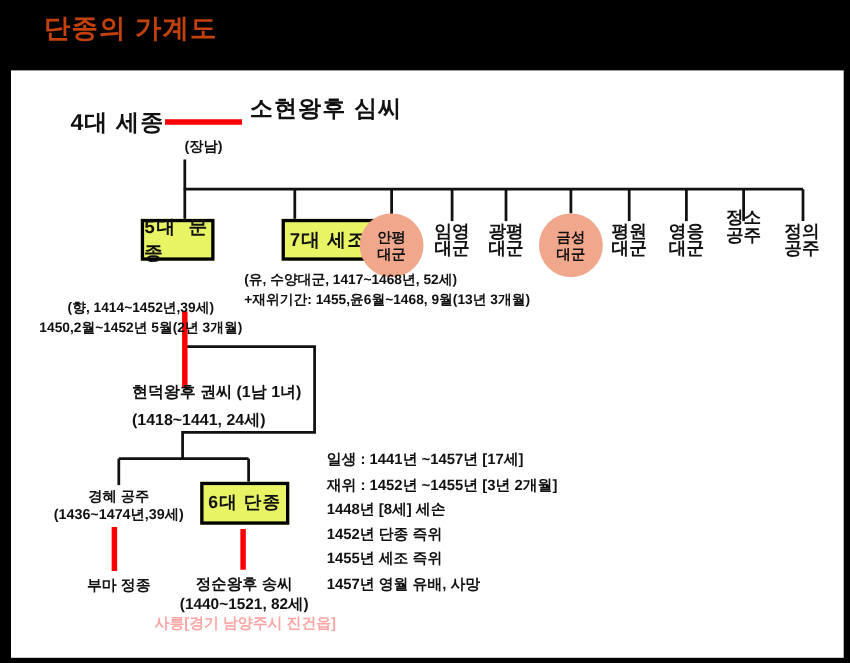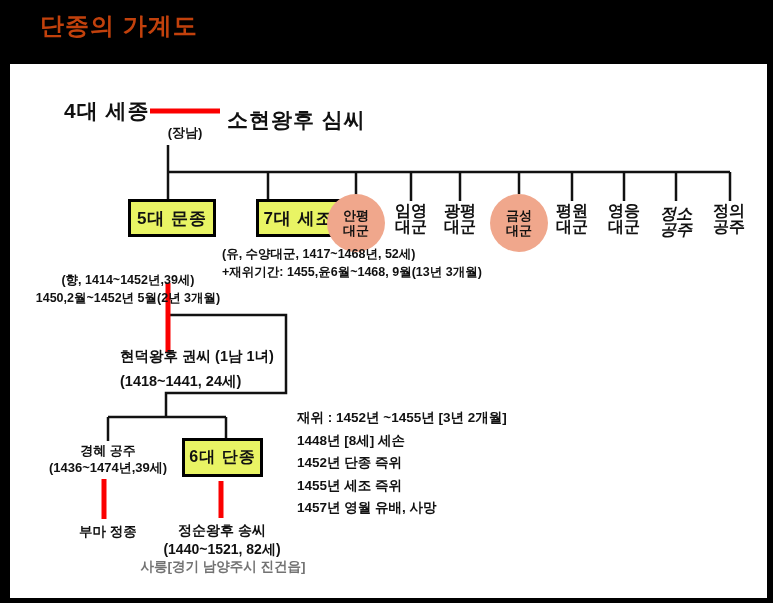--- a/index.html
+++ b/index.html
@@ -23,21 +23,21 @@
   .gcircle{
     position:absolute;display:flex;align-items:center;justify-content:center;
     background:#f0a78c;border-radius:50%;width:58px;height:58px;
     font-size:13px;line-height:15px;text-align:center;
   }
   .child-plain{font-size:16px;line-height:16px;text-align:center;}
   .notes{font-size:12.5px;line-height:17.5px;white-space:nowrap;}
   .mid{font-size:14.5px;white-space:nowrap;}
   .small13{font-size:13px;line-height:17px;white-space:nowrap;}
   .label14{font-size:14px;line-height:19px;white-space:nowrap;}
-  .red-note{color:#737373;}
+  .red-note{color:#fca5a5;}
   .info{font-size:13.5px;line-height:22.5px;white-space:nowrap;}
   .info .hl{color:#ffffff;}
 </style>
 </head>
 <body>
 
 <div class="canvas">
 
   <div class="slide-title">단종의 가계도</div>
 
@@ -66,24 +66,24 @@
 
     <g stroke="#fb0000" stroke-width="5" fill="none">
       <path d="M150 111 H220"></path>
       <path d="M168 283 V352"></path>
       <path d="M104 479 V519"></path>
       <path d="M221 481 V518"></path>
     </g>
   </svg>
 
   <span class="abs parent" style="left:64px;top:97px;">4대 세종</span>
-  <span class="abs parent" style="left:227px;top:106px;">소현왕후 심씨</span>
+  <span class="abs parent" style="left:227px;top:84px;">소현왕후 심씨</span>
   <span class="abs firstson" style="left:150px;top:124px;width:70px;text-align:center;">(장남)</span>
 
-  <div class="gbox" style="left:128px;top:199px;width:88px;height:38px;">
+  <div class="gbox" style="left:128px;top:199px;width:67px;height:38px;font-family:Liberation Mono, monospace;">
     <span>5대 문종</span>
   </div>
   <div class="gbox" style="left:228px;top:199px;width:85px;height:38px;margin-left:28px;">
     <span>7대 세조</span>
   </div>
   <div class="gcircle" style="left:327px;top:194px;">
     <span><span>안평</span><br><span>대군</span></span>
   </div>
   <div class="abs ctr child-plain" style="left:411px;top:203px;">
     <span>임영</span><br><span>대군</span>
@@ -93,21 +93,21 @@
   </div>
   <div class="gcircle" style="left:490px;top:194px;">
     <span><span>금성</span><br><span>대군</span></span>
   </div>
   <div class="abs ctr child-plain" style="left:572px;top:203px;">
     <span>평원</span><br><span>대군</span>
   </div>
   <div class="abs ctr child-plain" style="left:624px;top:203px;">
     <span>영응</span><br><span>대군</span>
   </div>
-  <div class="abs ctr child-plain" style="left:676px;top:206px;font-style:italic;">
+  <div class="abs ctr child-plain" style="left:676px;top:191px;">
     <span>정소</span><br><span>공주</span>
   </div>
   <div class="abs ctr child-plain" style="left:729px;top:203px;">
     <span>정의</span><br><span>공주</span>
   </div>
 
   <div class="abs notes" style="left:28px;top:246px;width:200px;text-align:center;margin-top:26px;">
     <div>(향, 1414~1452년,39세)</div>
     <div>1450,2월~1452년 5월(2년 3개월)</div>
   </div>
@@ -126,20 +126,21 @@
   <div class="abs small13" style="left:58px;top:523px;width:100px;text-align:center;font-size:13.5px;">부마 정종</div>
 
   <div class="gbox" style="left:182px;top:438px;width:81px;height:39px;border-width:3.5px;font-size:16px;">
     <span>6대 단종</span>
   </div>
   <div class="abs label14" style="left:147px;top:521px;width:150px;text-align:center;">정순왕후 송씨</div>
   <div class="abs label14" style="left:147px;top:540px;width:150px;text-align:center;">(1440~1521, 82세)</div>
   <div class="abs small13 red-note" style="left:112px;top:558px;width:222px;text-align:center;font-size:13.5px;">사릉[경기 남양주시 진건읍]</div>
 
   <div class="abs info" style="left:297px;top:407px;">
+    <div>일생 : 1441년 ~1457년 [17세]</div>
     <div>재위 : 1452년 ~1455년 [3년 2개월]</div>
     <div>1448년 [8세]  세손</div>
     <div>1452년 단종 즉위</div>
     <div>1455년 세조 즉위</div>
     <div><span>1457년 영월 유배, 사망  </span><span class="hl">장릉[영월]</span></div>
   </div>
 
 </div>
 
 </body></html>

